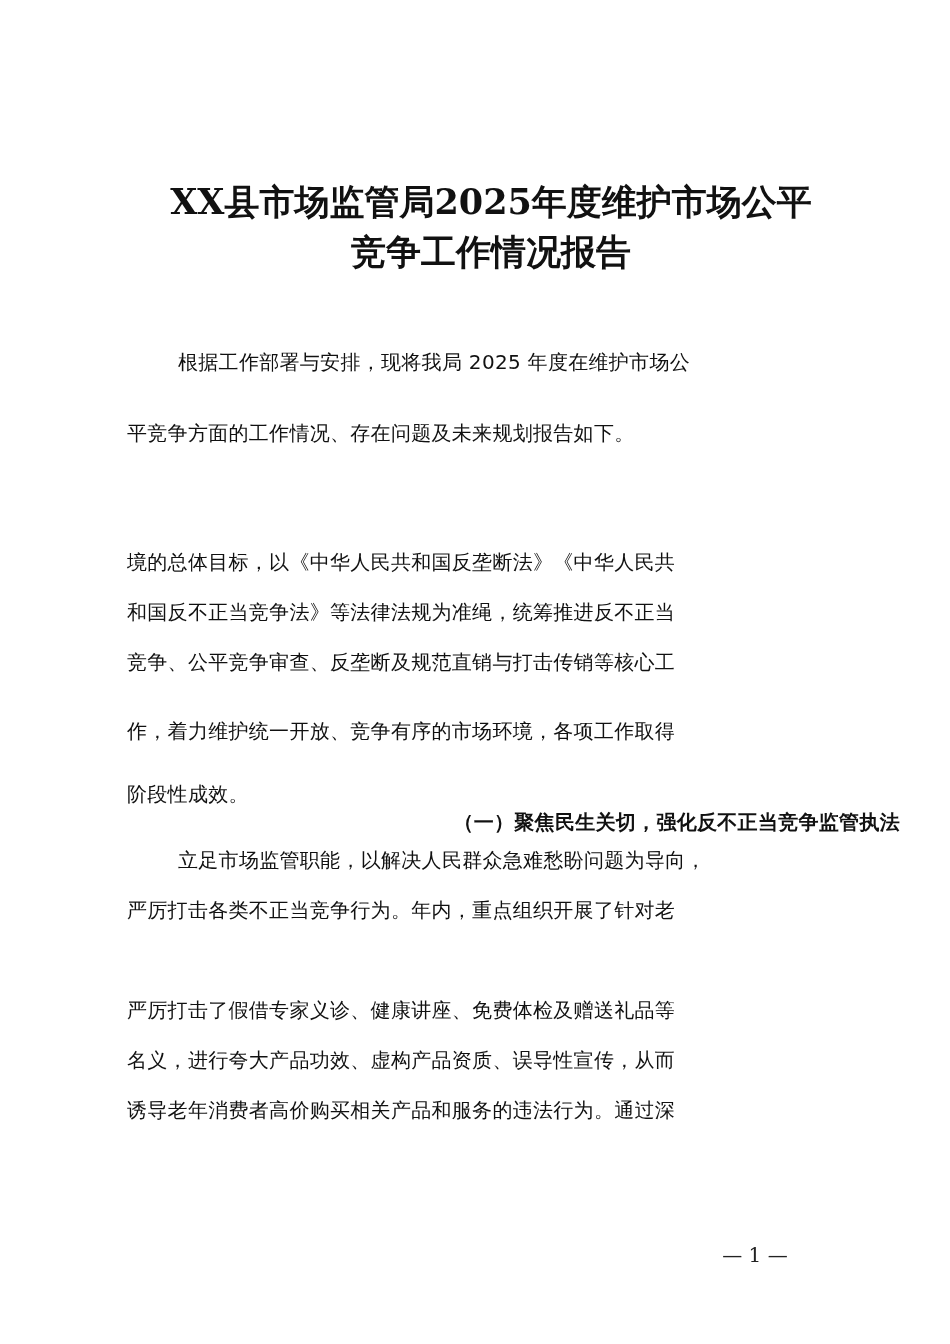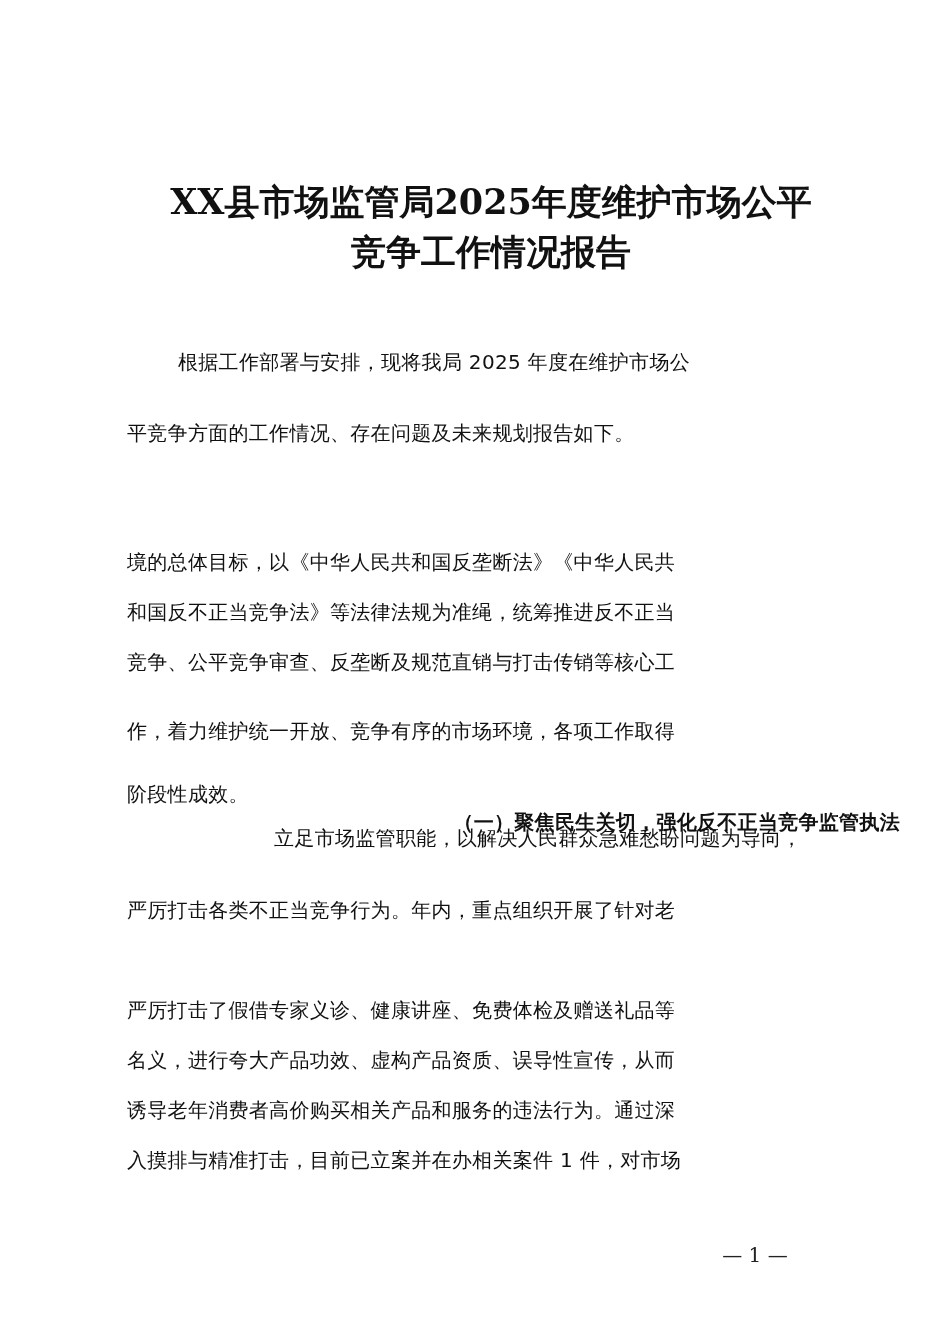--- a/index.html
+++ b/index.html
@@ -78,22 +78,21 @@
 
 
   <p class="line" style="top:597px;">和国反不正当竞争法》等法律法规为准绳，统筹推进反不正当</p>
   <p class="line" style="top:547px;">境的总体目标，以《中华人民共和国反垄断法》《中华人民共</p>
   <p class="line" style="top:647px;">竞争、公平竞争审查、反垄断及规范直销与打击传销等核心工</p>
   <p class="line" style="top:716px;">作，着力维护统一开放、竞争有序的市场环境，各项工作取得</p>
   <p class="line" style="top:747px;margin-top:32px;">阶段性成效。</p>
 
   <p class="line bold h3" style="top:807px;text-align:right;">（一）聚焦民生关切，强化反不正当竞争监管执法</p>
 
-  <p class="line indent" style="top:823px;text-align:center;">立足市场监管职能，以解决人民群众急难愁盼问题为导向，</p>
+  <p class="line indent" style="top:845px;">立足市场监管职能，以解决人民群众急难愁盼问题为导向，</p>
   <p class="line" style="top:895px;">严厉打击各类不正当竞争行为。年内，重点组织开展了针对老</p>
   <p class="line" style="top:995px;">严厉打击了假借专家义诊、健康讲座、免费体检及赠送礼品等</p>
   <p class="line" style="top:1045px;">名义，进行夸大产品功效、虚构产品资质、误导性宣传，从而</p>
   <p class="line" style="top:1095px;">诱导老年消费者高价购买相关产品和服务的违法行为。通过深</p>
-  <p class="line" style="top:1145px;">入摸排与精准打击，目前已立案并在办相关案件 1 件，对市场</p>
 
   <div class="page-number">— 1 —</div>
 
 </div>
 
 </body></html>

